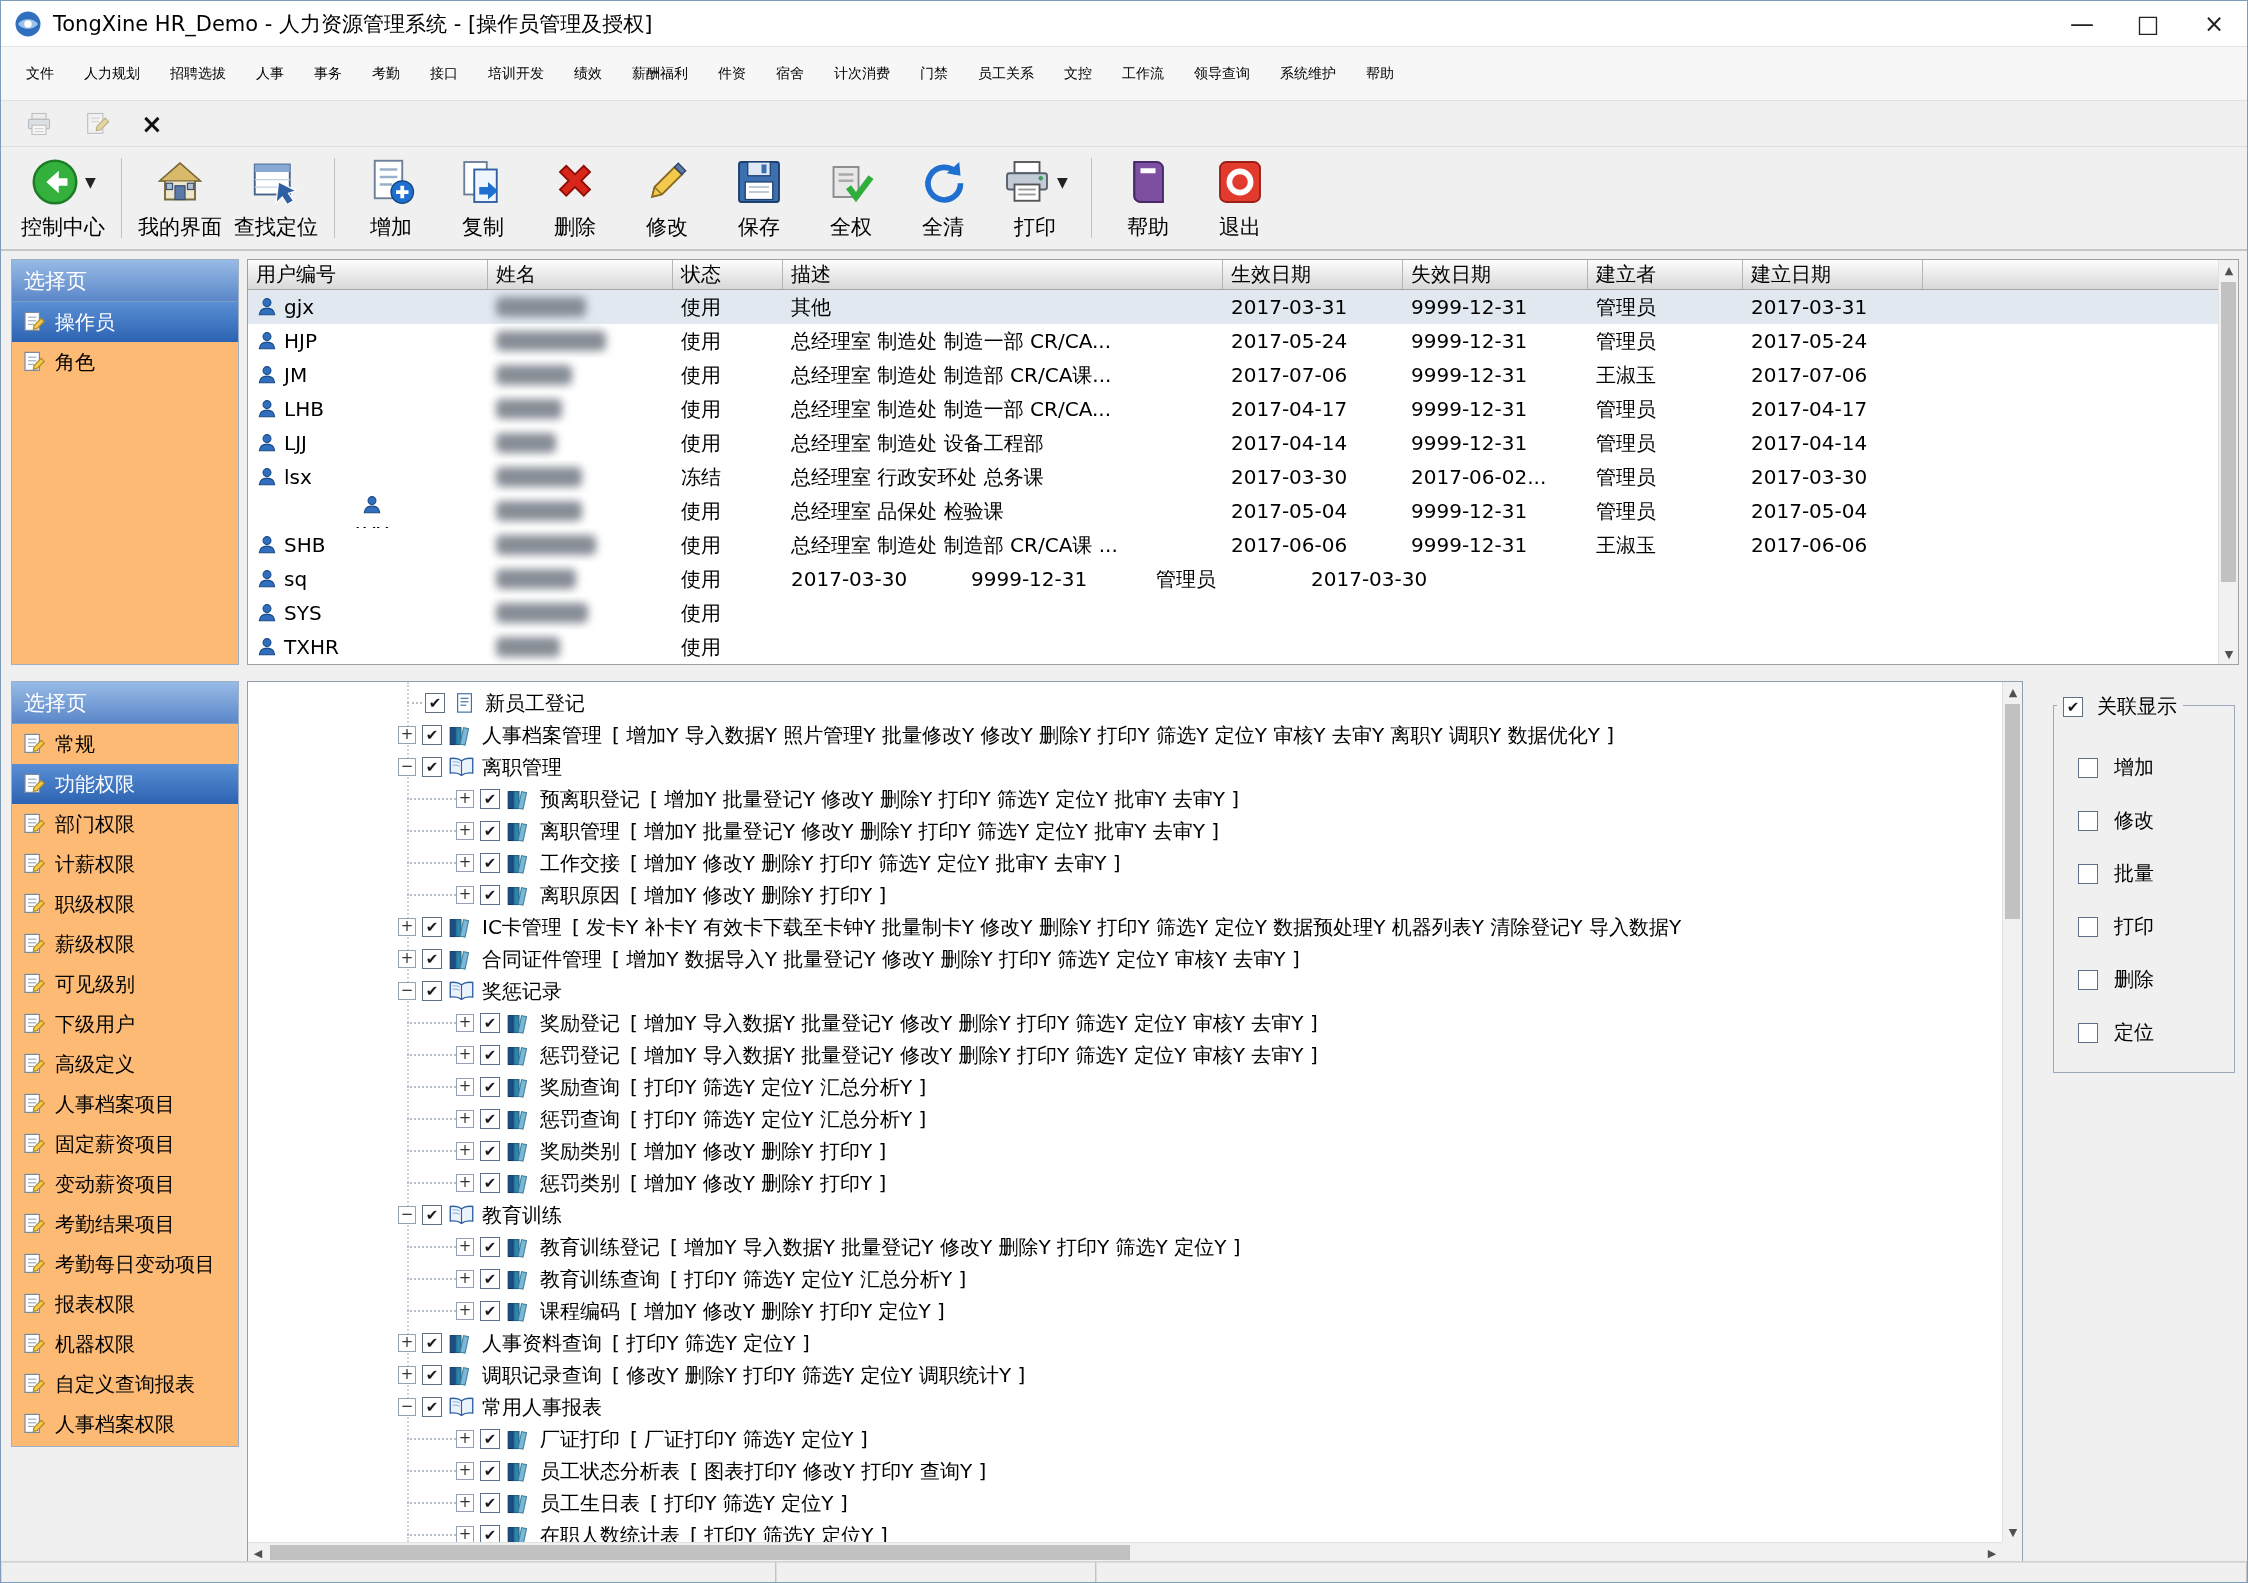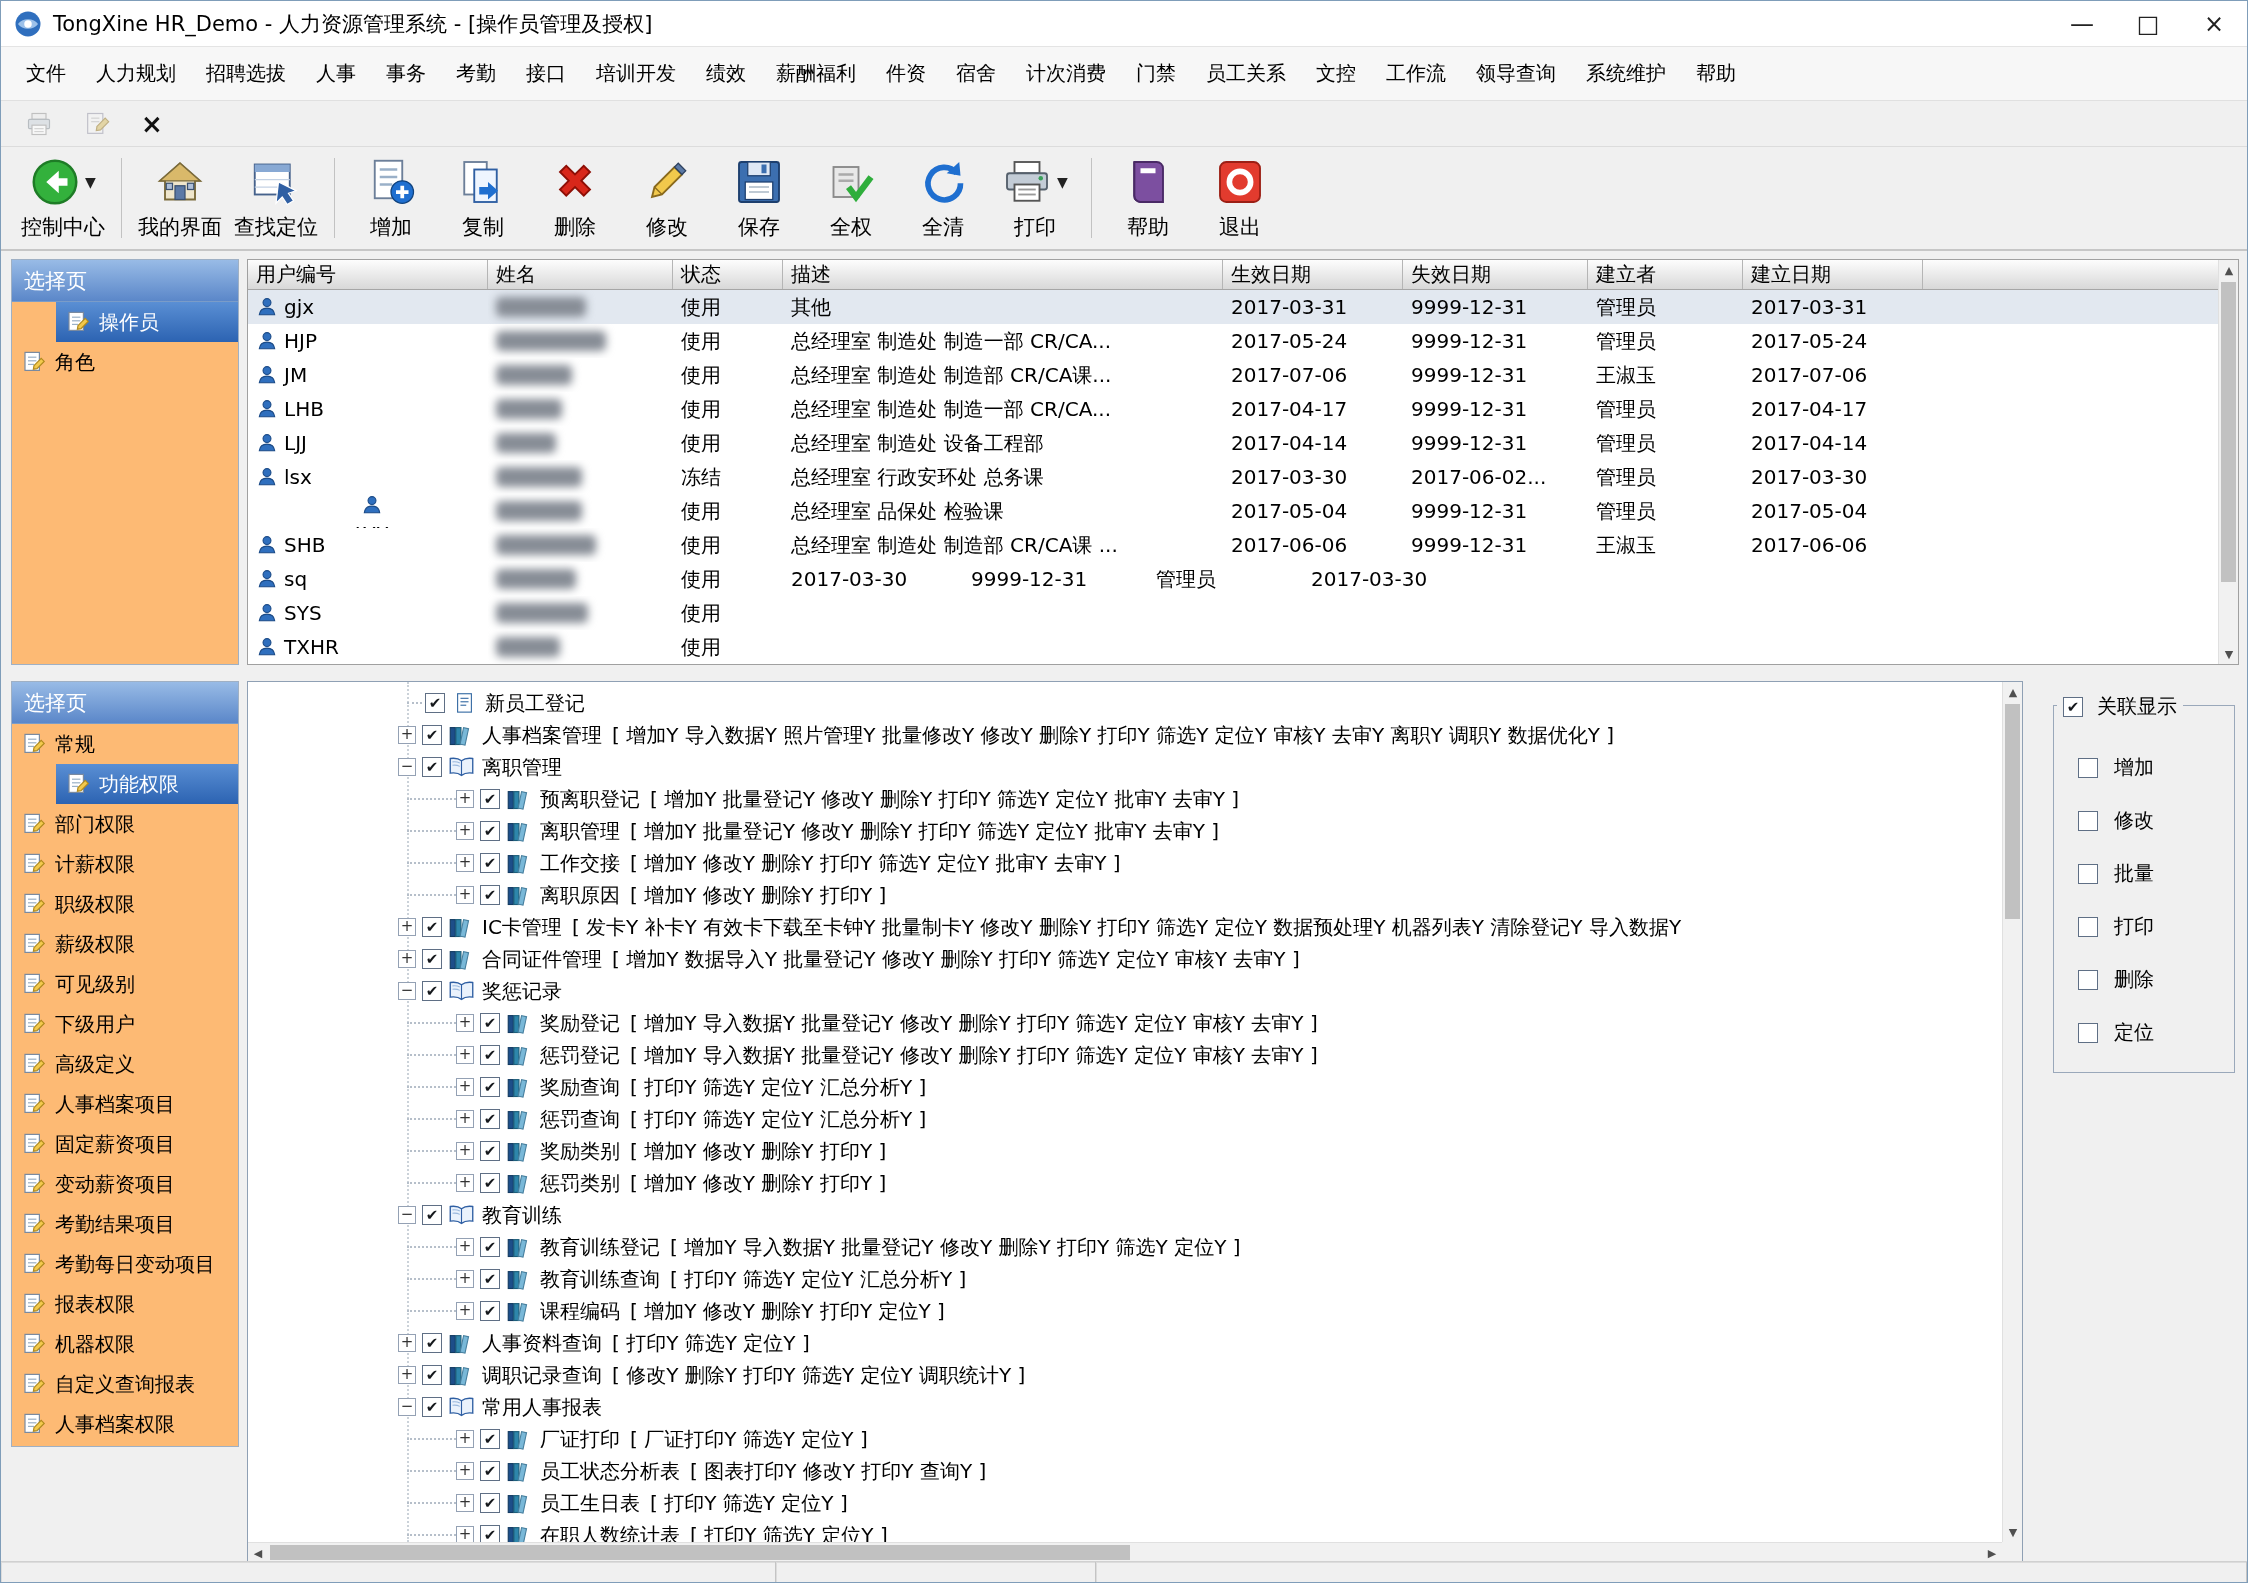--- a/index.html
+++ b/index.html
@@ -11,21 +11,21 @@
 
   
   .titlebar{position:absolute;top:0;left:0;right:0;height:46px;background:#ffffff;display:flex;align-items:center;border-bottom:1px solid #e4e4e4;}
   .appicon{width:30px;height:30px;margin:0 10px 0 12px;flex:0 0 30px;}
   .title-text{font-size:21px;color:#000;}
   .wincontrols{margin-left:auto;display:flex;height:100%;}
   .winbtn{width:66px;height:100%;display:flex;align-items:center;justify-content:center;font-size:24px;color:#222;}
 
   
   .menubar{position:absolute;top:46px;left:0;right:0;height:54px;background:#f7f7f7;display:flex;align-items:center;padding-left:10px;border-bottom:1px solid #e0e0e0;}
-  .menu-item{padding:0 15px;height:100%;display:flex;align-items:center;font-size:20px;}
+  .menu-item{padding:0 15px;height:100%;display:flex;align-items:center;font-size:14px;}
 
   
   .quickbar{position:absolute;top:100px;left:0;right:0;height:46px;background:#f0f0f0;display:flex;align-items:center;gap:30px;padding-left:24px;border-bottom:1px solid #dcdcdc;}
   .qicon{width:28px;height:28px;}
   .qicon.dim{opacity:.55;}
   .qx{font-size:26px;font-weight:bold;color:#111;line-height:28px;}
 
   
   .toolbar{position:absolute;top:146px;left:0;right:0;height:104px;background:#f0f0f0;border-bottom:2px solid #c6c6c6;display:flex;align-items:center;padding-left:14px;}
   .tbtn{display:flex;flex-direction:column;align-items:center;justify-content:center;min-width:92px;height:96px;padding:0 6px;}
@@ -34,21 +34,21 @@
   .tarrow{font-size:14px;margin-left:5px;color:#222;}
   .tlabel{font-size:21px;margin-top:4px;white-space:nowrap;}
   .tsep{width:1px;height:80px;background:#c2c2c2;margin:0 10px;flex:0 0 1px;}
 
   
   .selector{position:absolute;background:#fdba74;border:1px solid #9fb0c4;}
   #selector-top{left:10px;top:258px;width:228px;height:406px;}
   #selector-bottom{left:10px;top:680px;width:228px;height:766px;}
   .panel-header{height:42px;background:linear-gradient(#98bbe6,#5b87c9);color:#fff;font-size:21px;display:flex;align-items:center;padding-left:12px;border-bottom:1px solid #7a9cc8;}
   .sel-item{height:40px;display:flex;align-items:center;gap:9px;padding-left:10px;font-size:20px;white-space:nowrap;overflow:hidden;}
-  .sel-item.selected{background:linear-gradient(#5a8fd4,#2c63b2);color:#fff;margin-left:44px;}
+  .sel-item.selected{background:linear-gradient(#5a8fd4,#2c63b2);color:#fff;}
   .sel-icon{width:24px;height:24px;flex:0 0 24px;}
 
   
   #table-panel{position:absolute;left:246px;top:258px;width:1992px;height:406px;background:#fff;border:1px solid #a0a0a0;overflow:hidden;}
   .thead{display:flex;height:30px;background:linear-gradient(#fdfdfd,#d8d8d8);border-bottom:1px solid #a6a6a6;}
   .th{display:flex;align-items:center;padding-left:8px;border-right:1px solid #b5b5b5;font-size:20px;white-space:nowrap;overflow:hidden;flex:0 0 auto;}
   .th.fill{flex:1 1 auto;border-right:none;}
   .trow{display:flex;height:34px;align-items:center;}
   .trow.selected{background:#e2e8f0;}
   .td{padding-left:8px;overflow:hidden;white-space:nowrap;display:flex;align-items:center;height:100%;flex:0 0 auto;gap:6px;}

